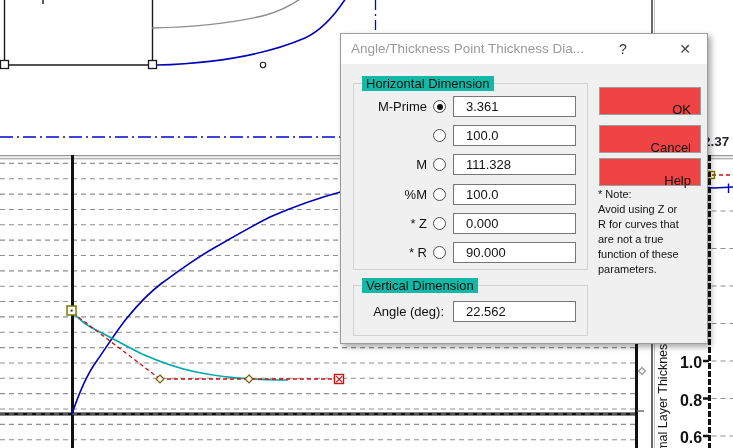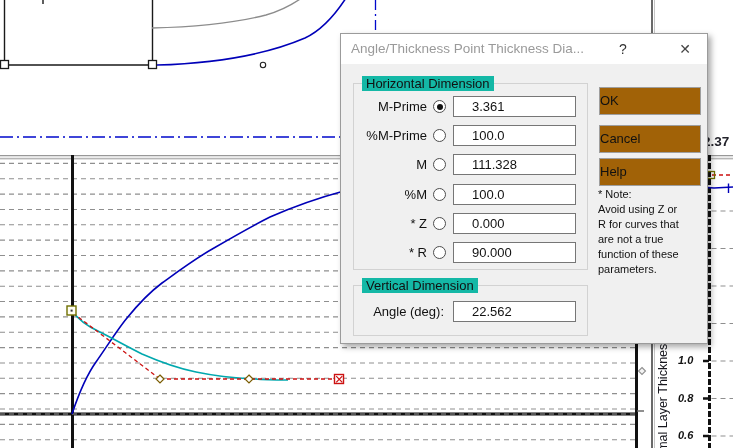--- a/index.html
+++ b/index.html
@@ -10,21 +10,21 @@
   
   .c-blue{stroke:var(--curve-blue,#0000b8);}
   .c-cyan{stroke:var(--curve-cyan,#00a8ae);}
   .c-red{stroke:var(--curve-red,#cc1111);}
   .c-center{stroke:var(--centerline-blue,#0008cc);}
   .grid{stroke:var(--grid-gray,#8f8f8f);stroke-width:1.1;stroke-dasharray:5 4;}
 
   
   .lbl{position:absolute;color:#1a1a1a;}
   .v237{left:703px;top:134px;font-size:13.5px;font-weight:600;color:#24242c;}
-  .vtick{width:26px;text-align:left;font-size:11px;font-weight:700;color:#111;font-style:italic;}
+  .vtick{width:26px;text-align:center;font-size:16px;font-weight:700;color:#111;}
   .t10{left:678px;top:354px;} .t08{left:678px;top:392px;} .t06{left:678px;top:429px;}
   .ytitle{left:656px;top:472px;transform:rotate(-90deg);transform-origin:0 0;
           font-size:12.5px;white-space:nowrap;color:#16161d;}
 
   
   .dialog{position:absolute;left:340px;top:33px;width:368px;height:311px;box-sizing:border-box;
           background:#f0f0f0;border:1px solid #9b9b9b;
           box-shadow:3px 3px 6px rgba(0,0,0,.35);font-size:13px;color:#111;}
   .titlebar{position:absolute;left:0;top:0;right:0;height:30px;background:#fff;}
   .title{position:absolute;left:10px;top:7px;font-size:13.5px;color:#9a9a9a;white-space:nowrap;}
@@ -39,25 +39,25 @@
            font-size:13px;color:#111;white-space:nowrap;}
 
   .row{position:absolute;left:0;width:245px;height:21px;}
   .rlabel{position:absolute;left:0;top:0;width:86px;text-align:right;line-height:21px;color:#111;}
   .row.angle .rlabel{width:103px;}
   .radio{position:absolute;left:92px;top:4px;width:13px;height:13px;border:1px solid #4d4d4d;
          border-radius:50%;background:#fff;box-sizing:border-box;}
   .radio.checked::after{content:"";position:absolute;left:2.5px;top:2.5px;width:6px;height:6px;
          border-radius:50%;background:#111;}
   .field{position:absolute;left:112px;top:0;width:123px;height:21px;border:1px solid #767676;
-         background:#fff;font:13px "Liberation Sans",sans-serif;padding:0 0 0 18px;
+         background:#fff;font:13px "Liberation Sans",sans-serif;padding:0 0 0 12px;
          box-sizing:border-box;color:#111;}
-  .pbtn{position:absolute;left:258px;width:102px;height:28px;background:#a16207;
+  .pbtn{position:absolute;left:258px;width:102px;height:28px;background:#ef4444;
         border:1px solid #9e9e9e;font:13px "Liberation Sans",sans-serif;color:#111;
-        text-align:left;line-height:26px;box-sizing:border-box;padding:0;}
+        text-align:right;line-height:26px;box-sizing:border-box;padding:9px;}
   .note{position:absolute;left:257px;top:153px;width:114px;font-size:11px;line-height:15px;
         color:#111;white-space:pre-line;}
 </style>
 </head>
 <body>
 
 <div class="screen">
 
   <svg class="bg" width="733" height="448" viewBox="0 0 733 448">
 
@@ -163,21 +163,20 @@
     <div class="group g1">
       <span class="caption">Horizontal Dimension</span>
     </div>
 
     <div class="row" style="top:62px">
       <span class="rlabel">M-Prime</span>
       <span class="radio checked"></span>
       <input class="field" value="3.361" style="">
     </div>
     <div class="row" style="top:91px">
-      <span class="rlabel">%M-Prime</span>
       <span class="radio"></span>
       <input class="field" value="100.0" style="">
     </div>
     <div class="row" style="top:120px">
       <span class="rlabel">M</span>
       <span class="radio"></span>
       <input class="field" value="111.328" style="">
     </div>
     <div class="row" style="top:150px">
       <span class="rlabel">%M</span>

